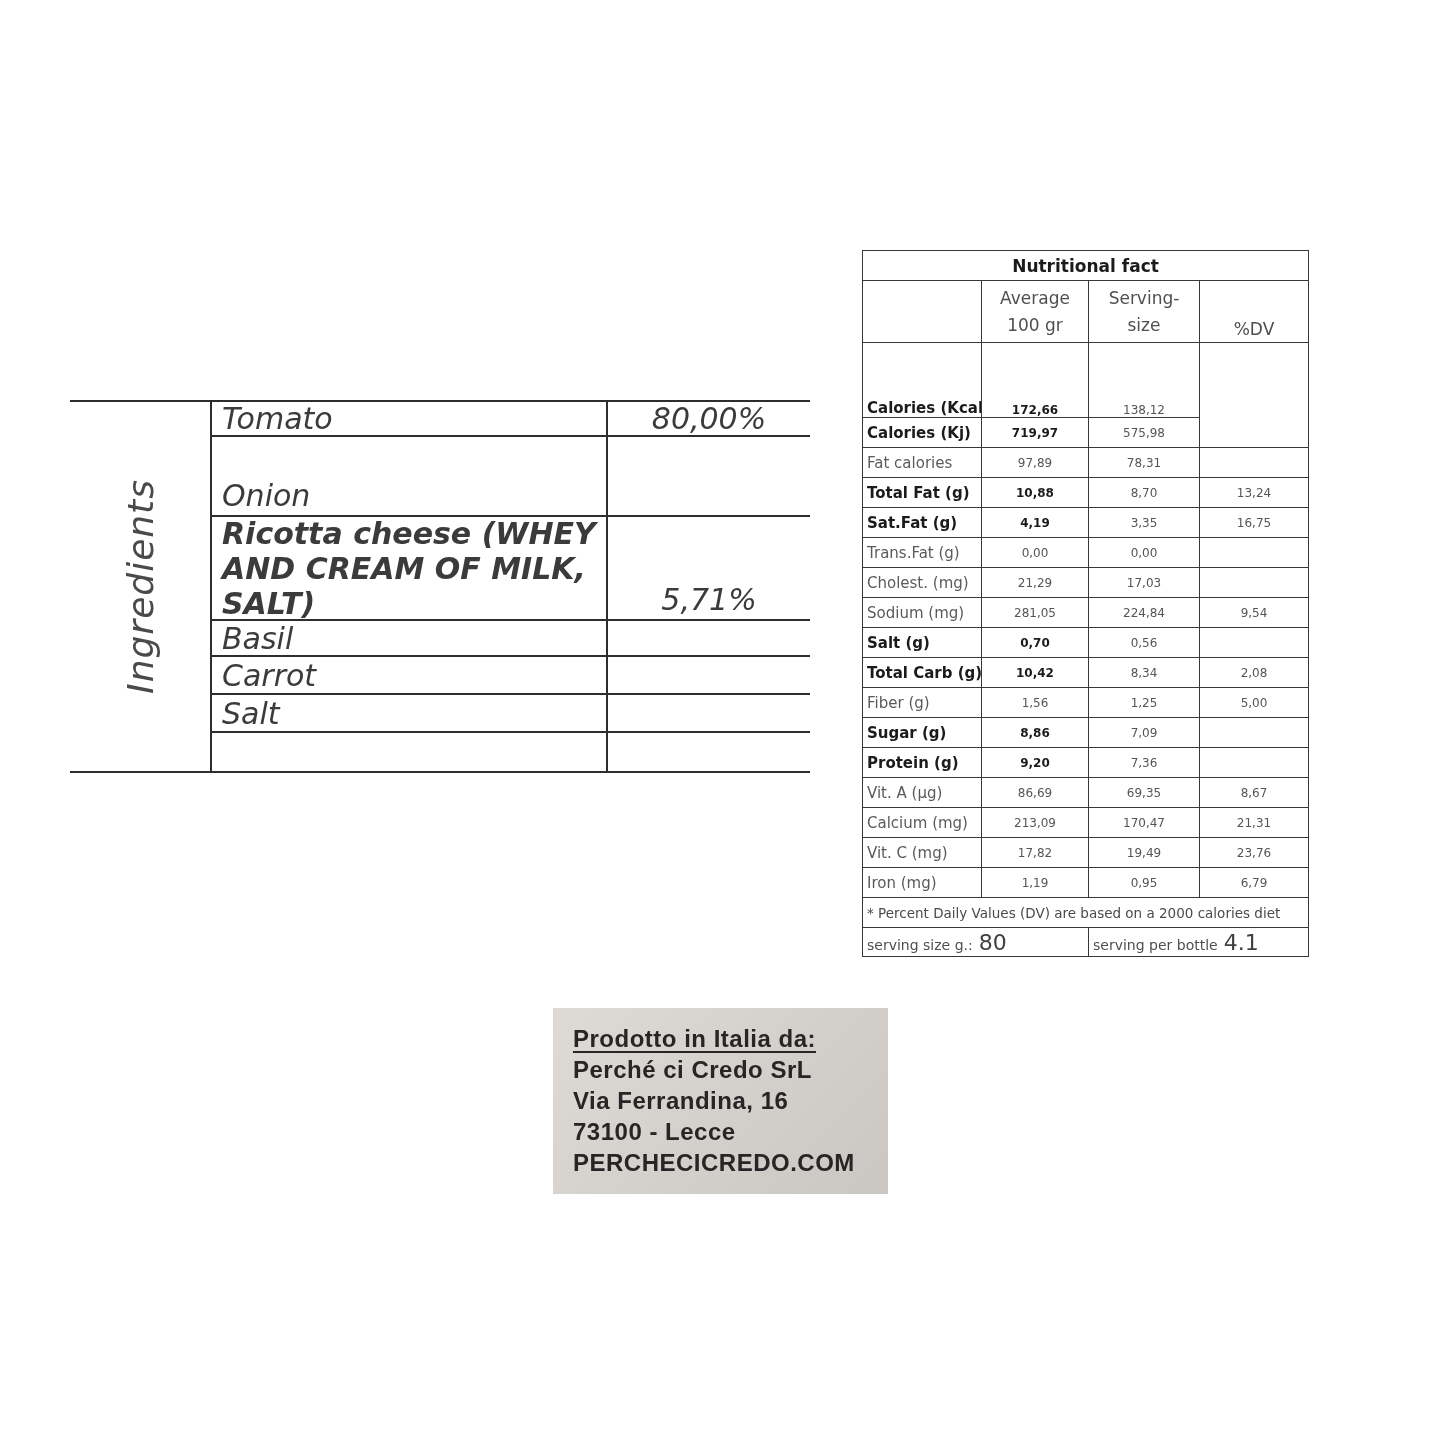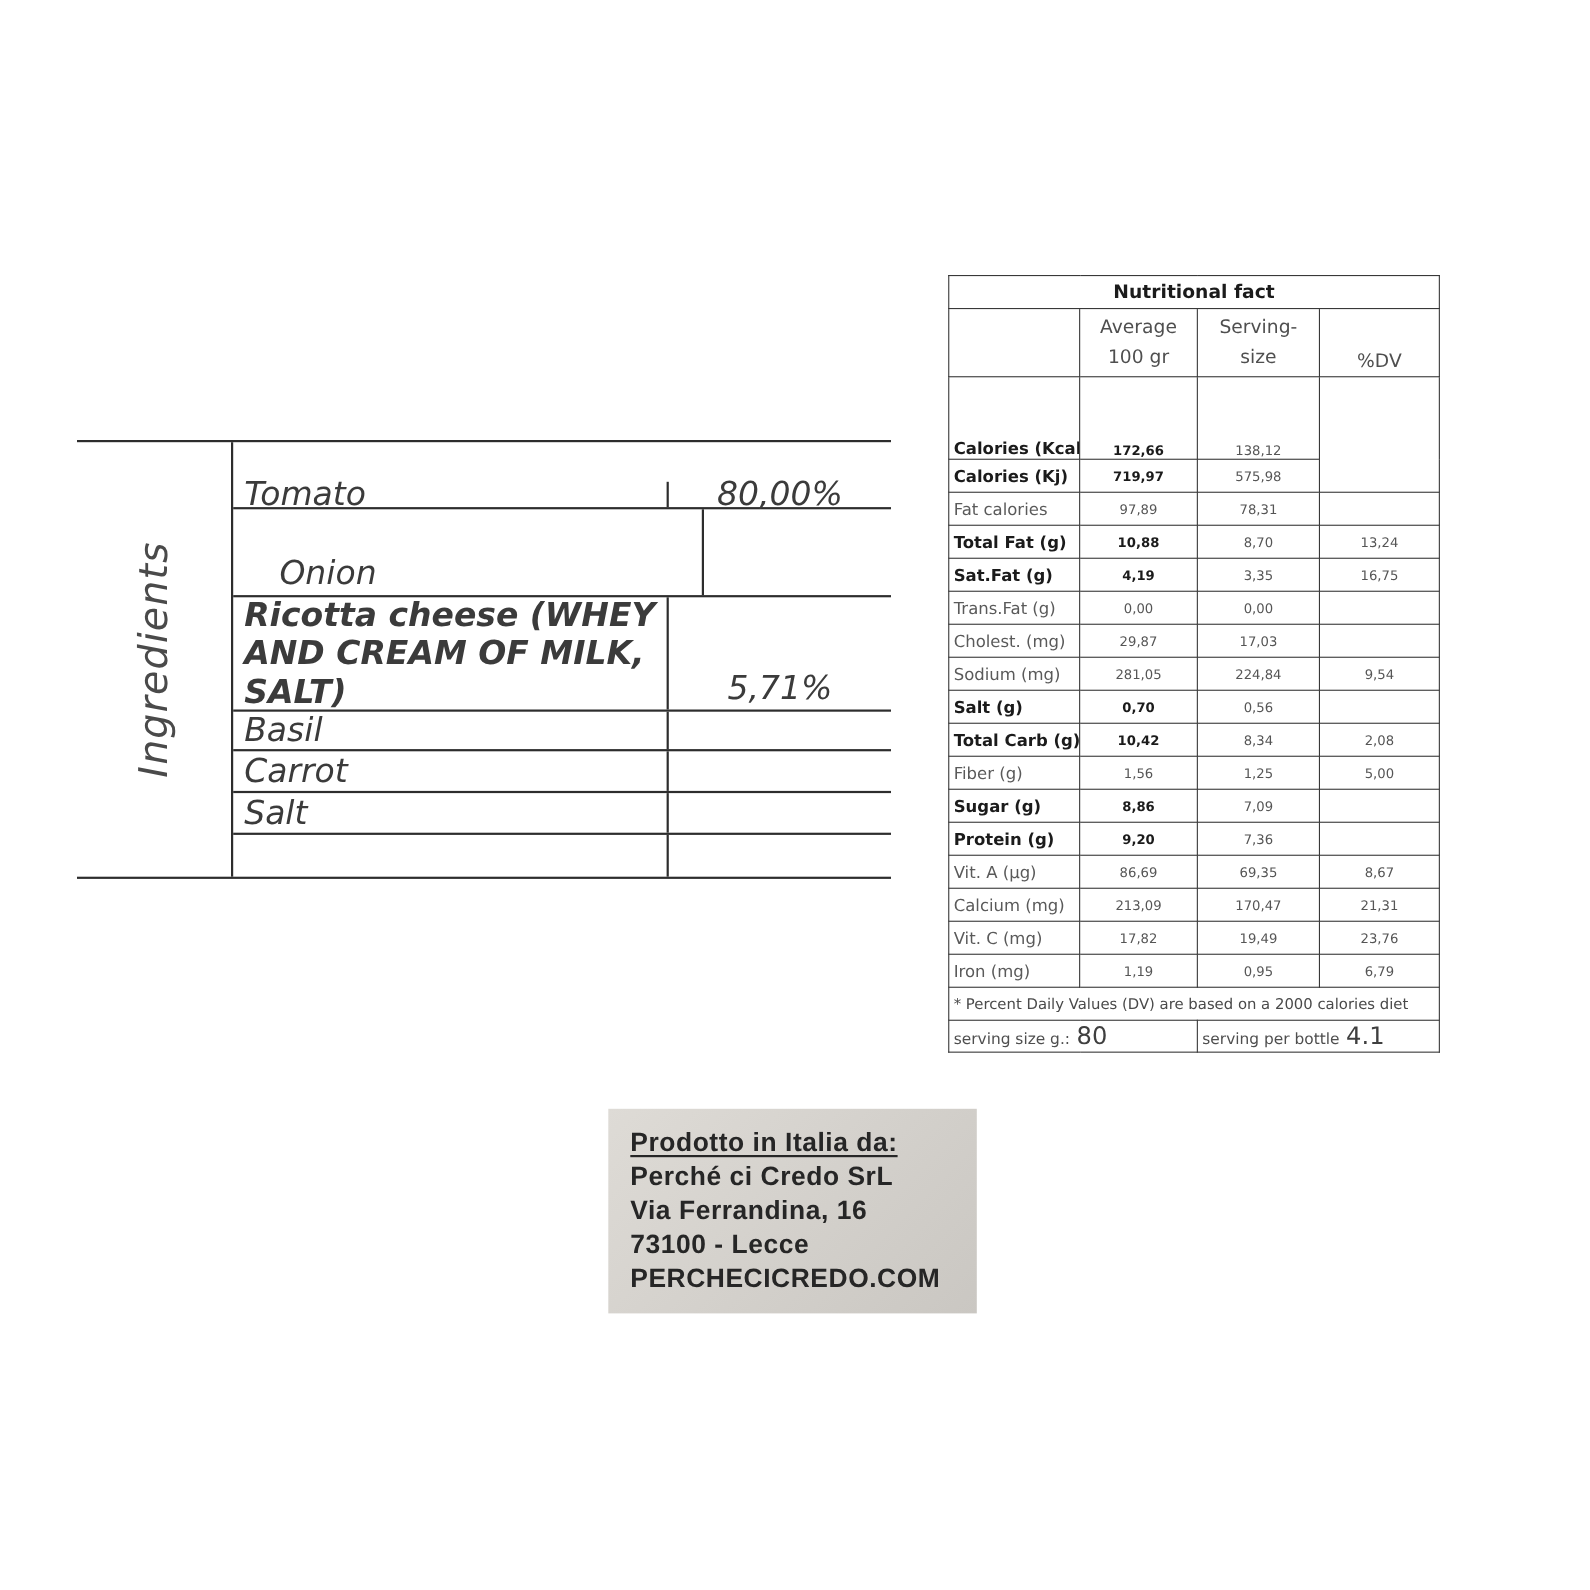--- a/index.html
+++ b/index.html
@@ -58,22 +58,22 @@
   }
   .ing-pct {
     flex: 1;
     display: flex;
     align-items: center;
     justify-content: center;
     font-style: italic;
     font-size: 30px;
     color: #3b3b3b;
   }
-  .ing-row.r-tomato   { height: 25px; margin-top: 36px; }
-  .ing-row.r-onion    { height: 80px; padding-left: 32px; }
+  .ing-row.r-tomato   { height: 35px; }
+  .ing-row.r-onion    { height: 80px; }
   .ing-row.r-ricotta  { height: 104px; }
   .ing-row.r-evo      { height: 38px; }
   .ing-row.r-carrot   { height: 38px; }
   .ing-row.r-basil    { height: 36px; }
   .ing-row.r-salt     { height: 38px; }
   .ing-row.r-empty    { height: 38px; }
   .ing-row.r-onion .ing-name { align-items: flex-end; padding-bottom: 2px; }
   .ing-row.r-ricotta .ing-name { font-weight: 700; }
   .ing-row.r-ricotta .ing-pct { align-items: flex-end; padding-bottom: 2px; }
 
@@ -244,21 +244,21 @@
     <td class="n-val">16,75</td>
   </tr>
   <tr class="n-row">
     <td class="n-label">Trans.Fat (g)</td>
     <td class="n-val n-avg">0,00</td>
     <td class="n-val">0,00</td>
     <td class="n-val"></td>
   </tr>
   <tr class="n-row">
     <td class="n-label">Cholest. (mg)</td>
-    <td class="n-val n-avg">29,87</td>
+    <td class="n-val n-avg">21,29</td>
     <td class="n-val">17,03</td>
     <td class="n-val"></td>
   </tr>
   <tr class="n-row">
     <td class="n-label">Sodium (mg)</td>
     <td class="n-val n-avg">281,05</td>
     <td class="n-val">224,84</td>
     <td class="n-val">9,54</td>
   </tr>
   <tr class="n-row bold">

